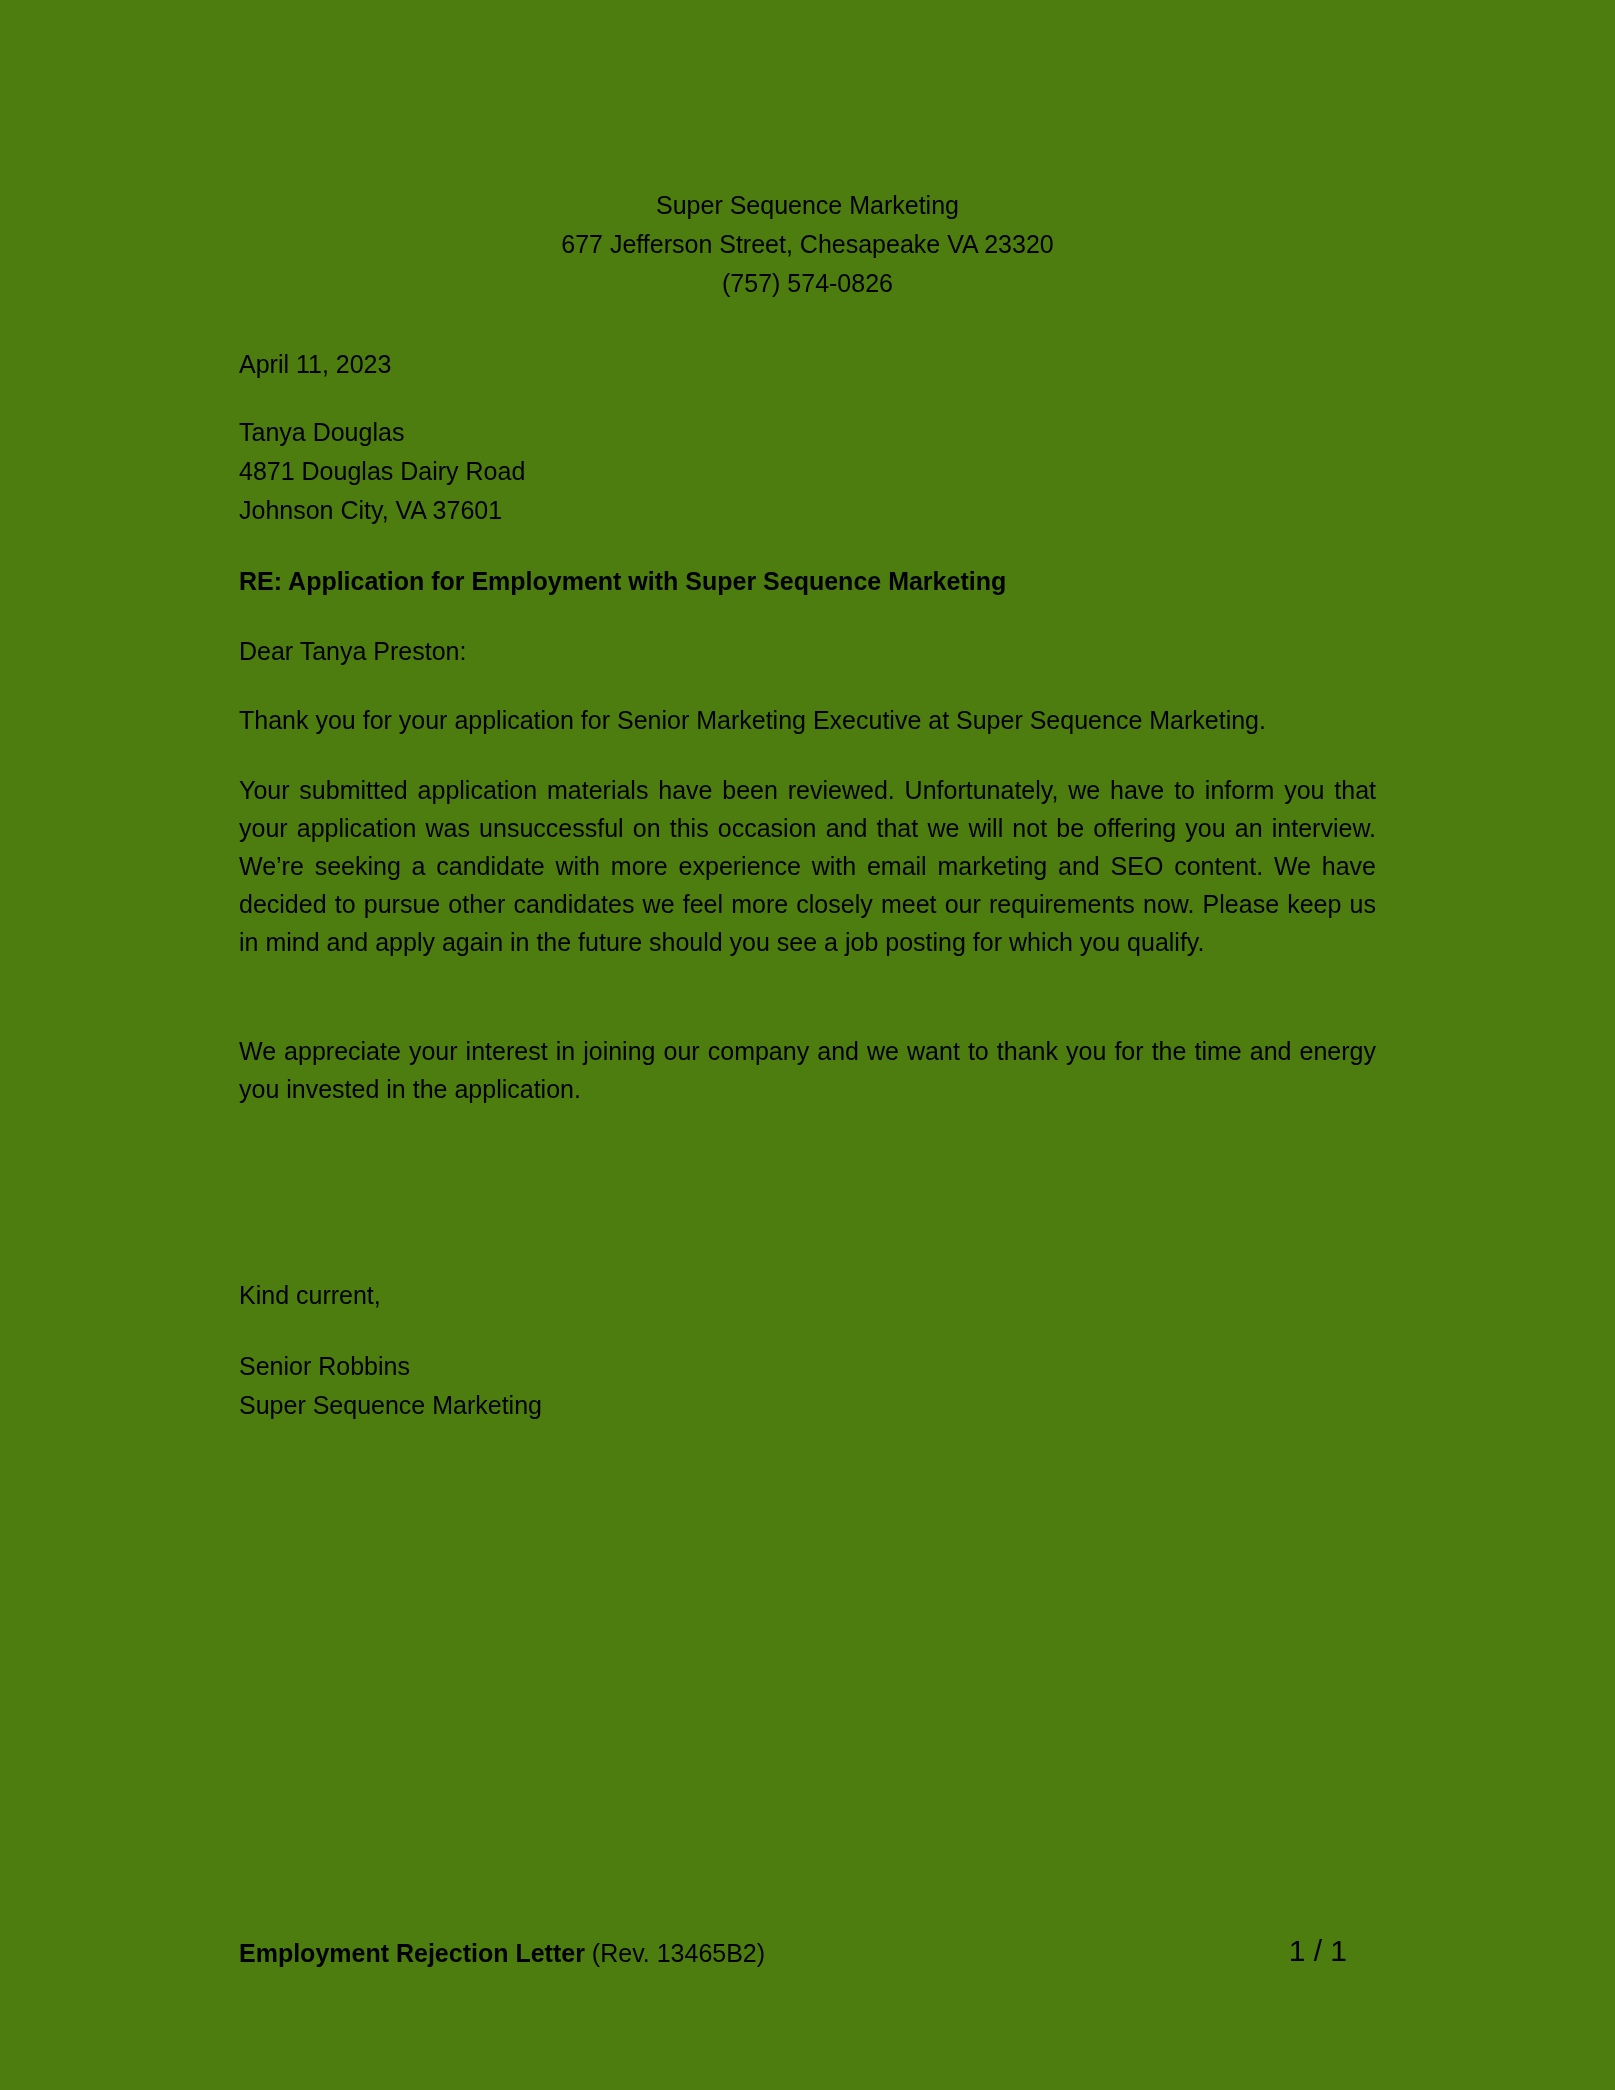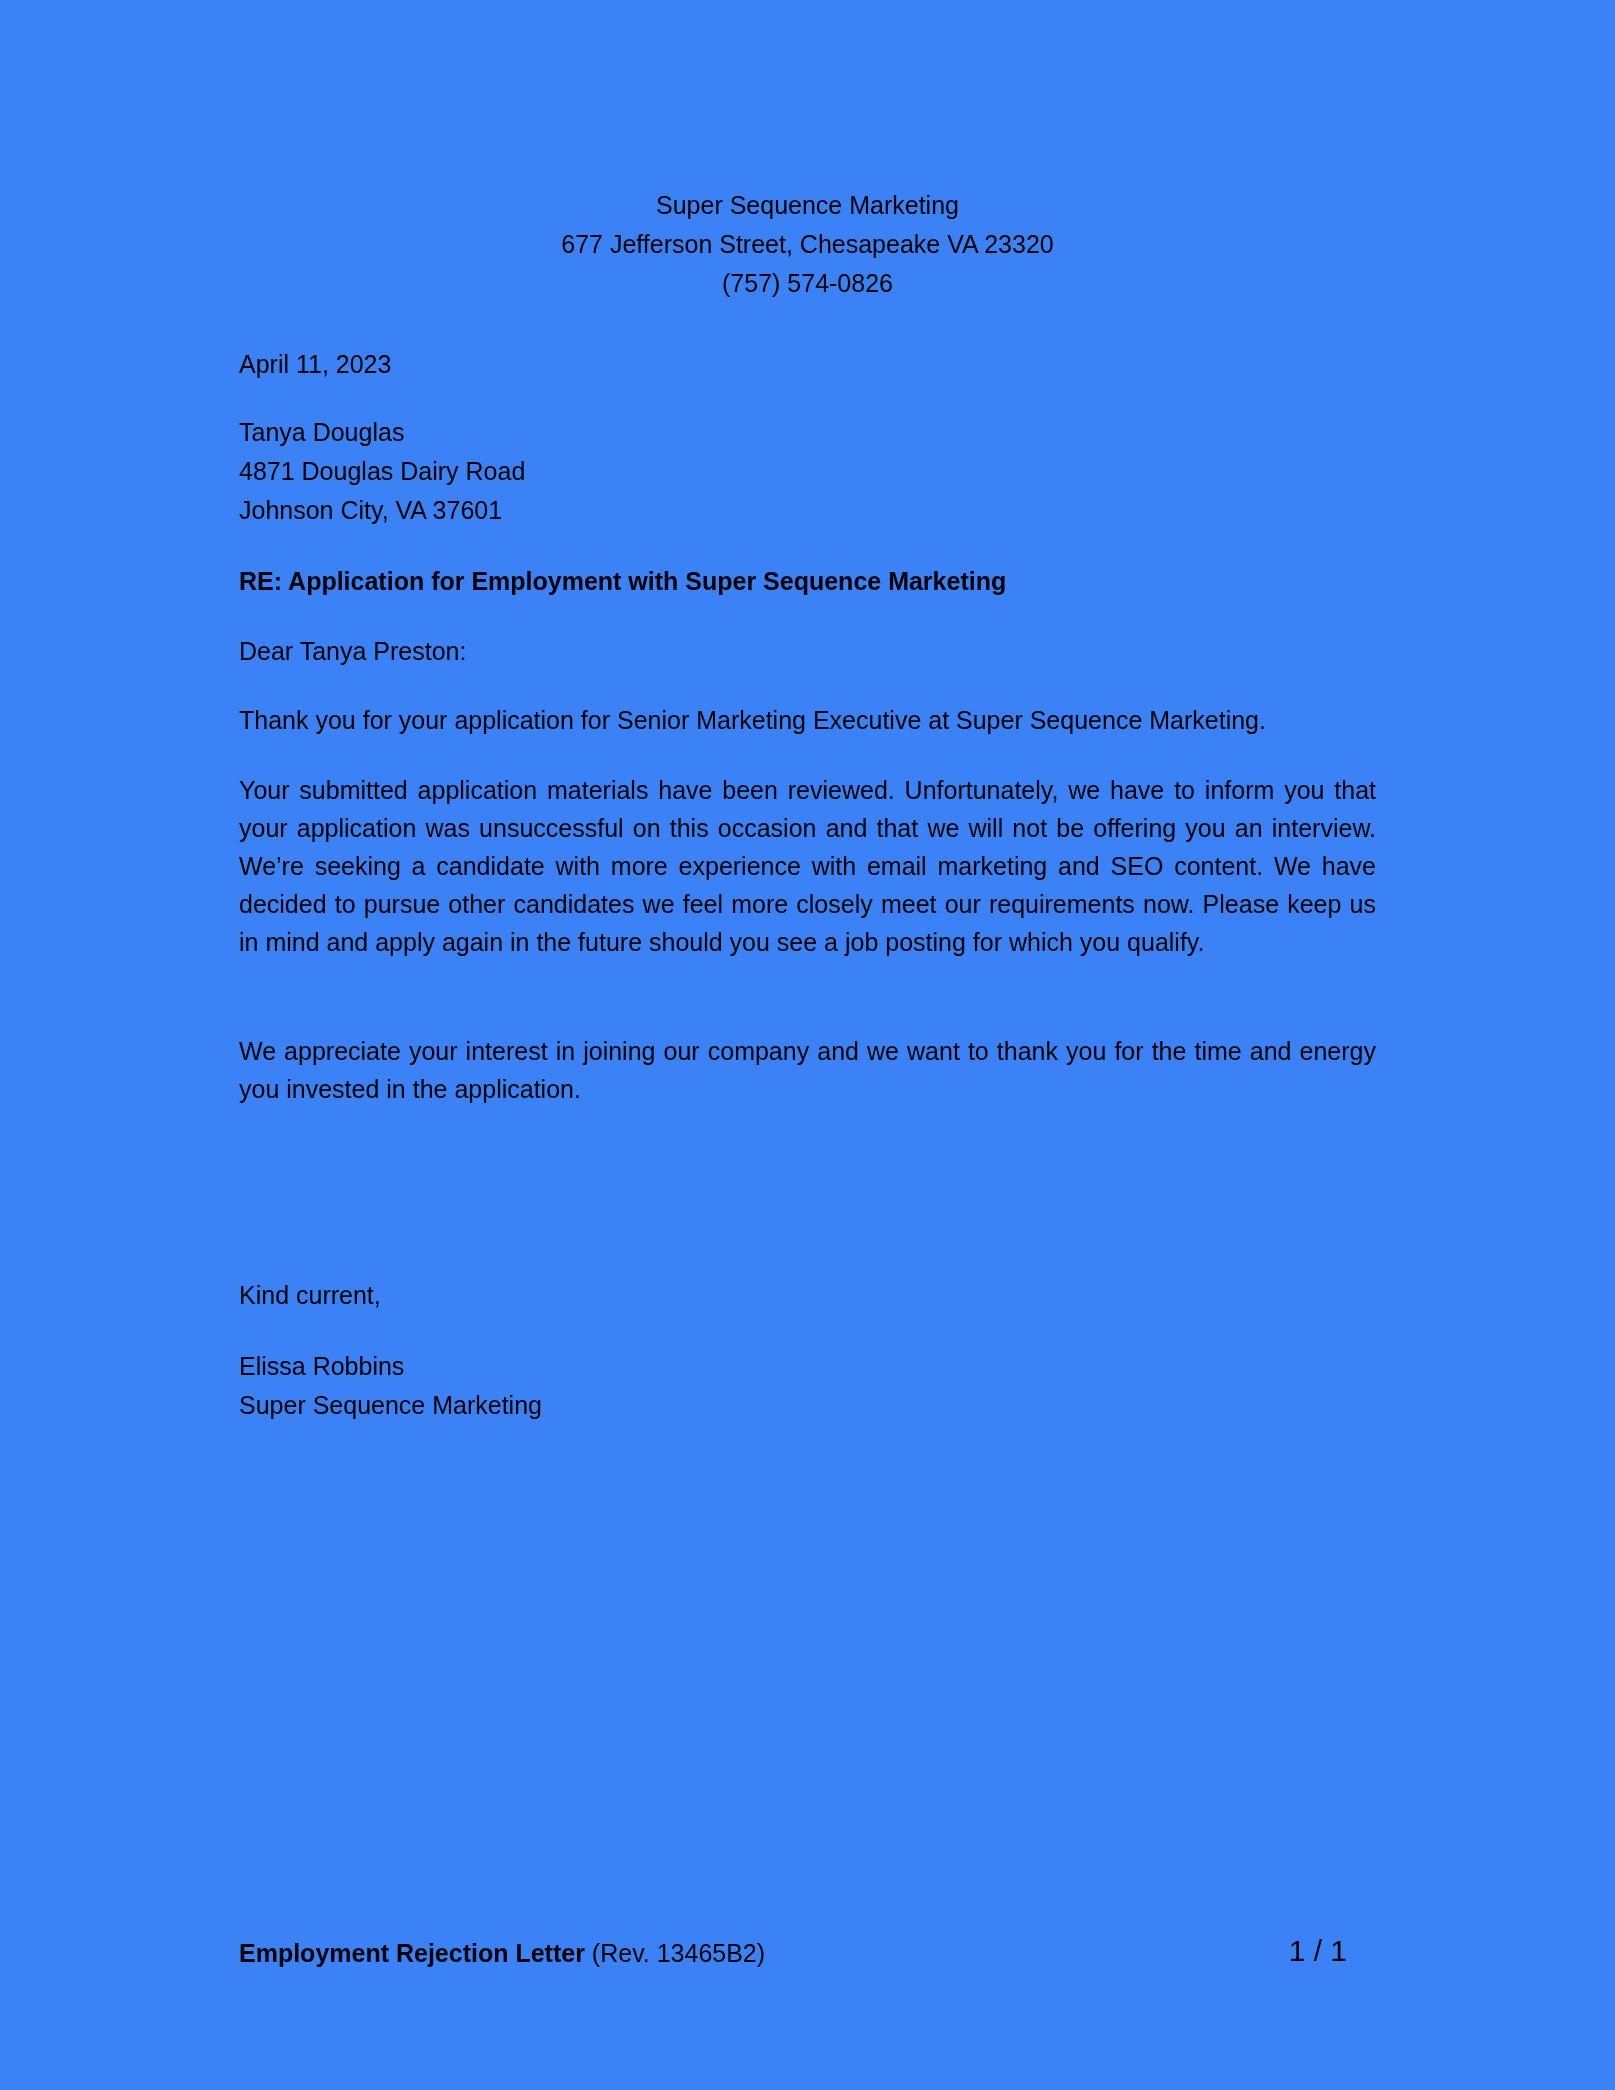--- a/index.html
+++ b/index.html
@@ -4,21 +4,21 @@
 <style>
   html, body {
     margin: 0;
     padding: 0;
     background: #ffffff;
   }
   .page {
     position: relative;
     width: 1615px;
     height: 2090px;
-    background: #3b82f6;
+    background: #4d7c0f;
     font-family: "Liberation Sans", sans-serif;
     color: #000000;
     font-size: 25px;
     overflow: hidden;
   }
   .block {
     position: absolute;
     left: 239px;
     width: 1137px;
     line-height: 38px;
@@ -75,21 +75,21 @@
 
   <div class="block body-para" style="top:771px;">Your submitted application materials have been reviewed. Unfortunately, we have to inform you that your application was unsuccessful on this occasion and that we will not be offering you an interview. We’re seeking a candidate with more experience with email marketing and SEO content. We have decided to pursue other candidates we feel more closely meet our requirements now. Please keep us in mind and apply again in the future should you see a job posting for which you qualify.</div>
 
   <div class="block body-para" style="top:1032px;">We appreciate your interest in joining our company and we want to thank you for the time and energy you invested in the application.</div>
 
 
 
   <div class="block" style="top:1276px;">Kind current,</div>
 
   <div class="block" style="top:1347px;">
-    <div class="sig-line">Elissa Robbins</div>
+    <div class="sig-line">Senior Robbins</div>
     <div class="sig-line">Super Sequence Marketing</div>
   </div>
 
   <div class="block footer-left" style="top:1934px;">
     <span class="doc-title">Employment Rejection Letter</span>
     <span>(Rev. 13465B2)</span>
   </div>
   <div class="footer-page" style="top:1932px;">1 / 1</div>
 
 </div>

